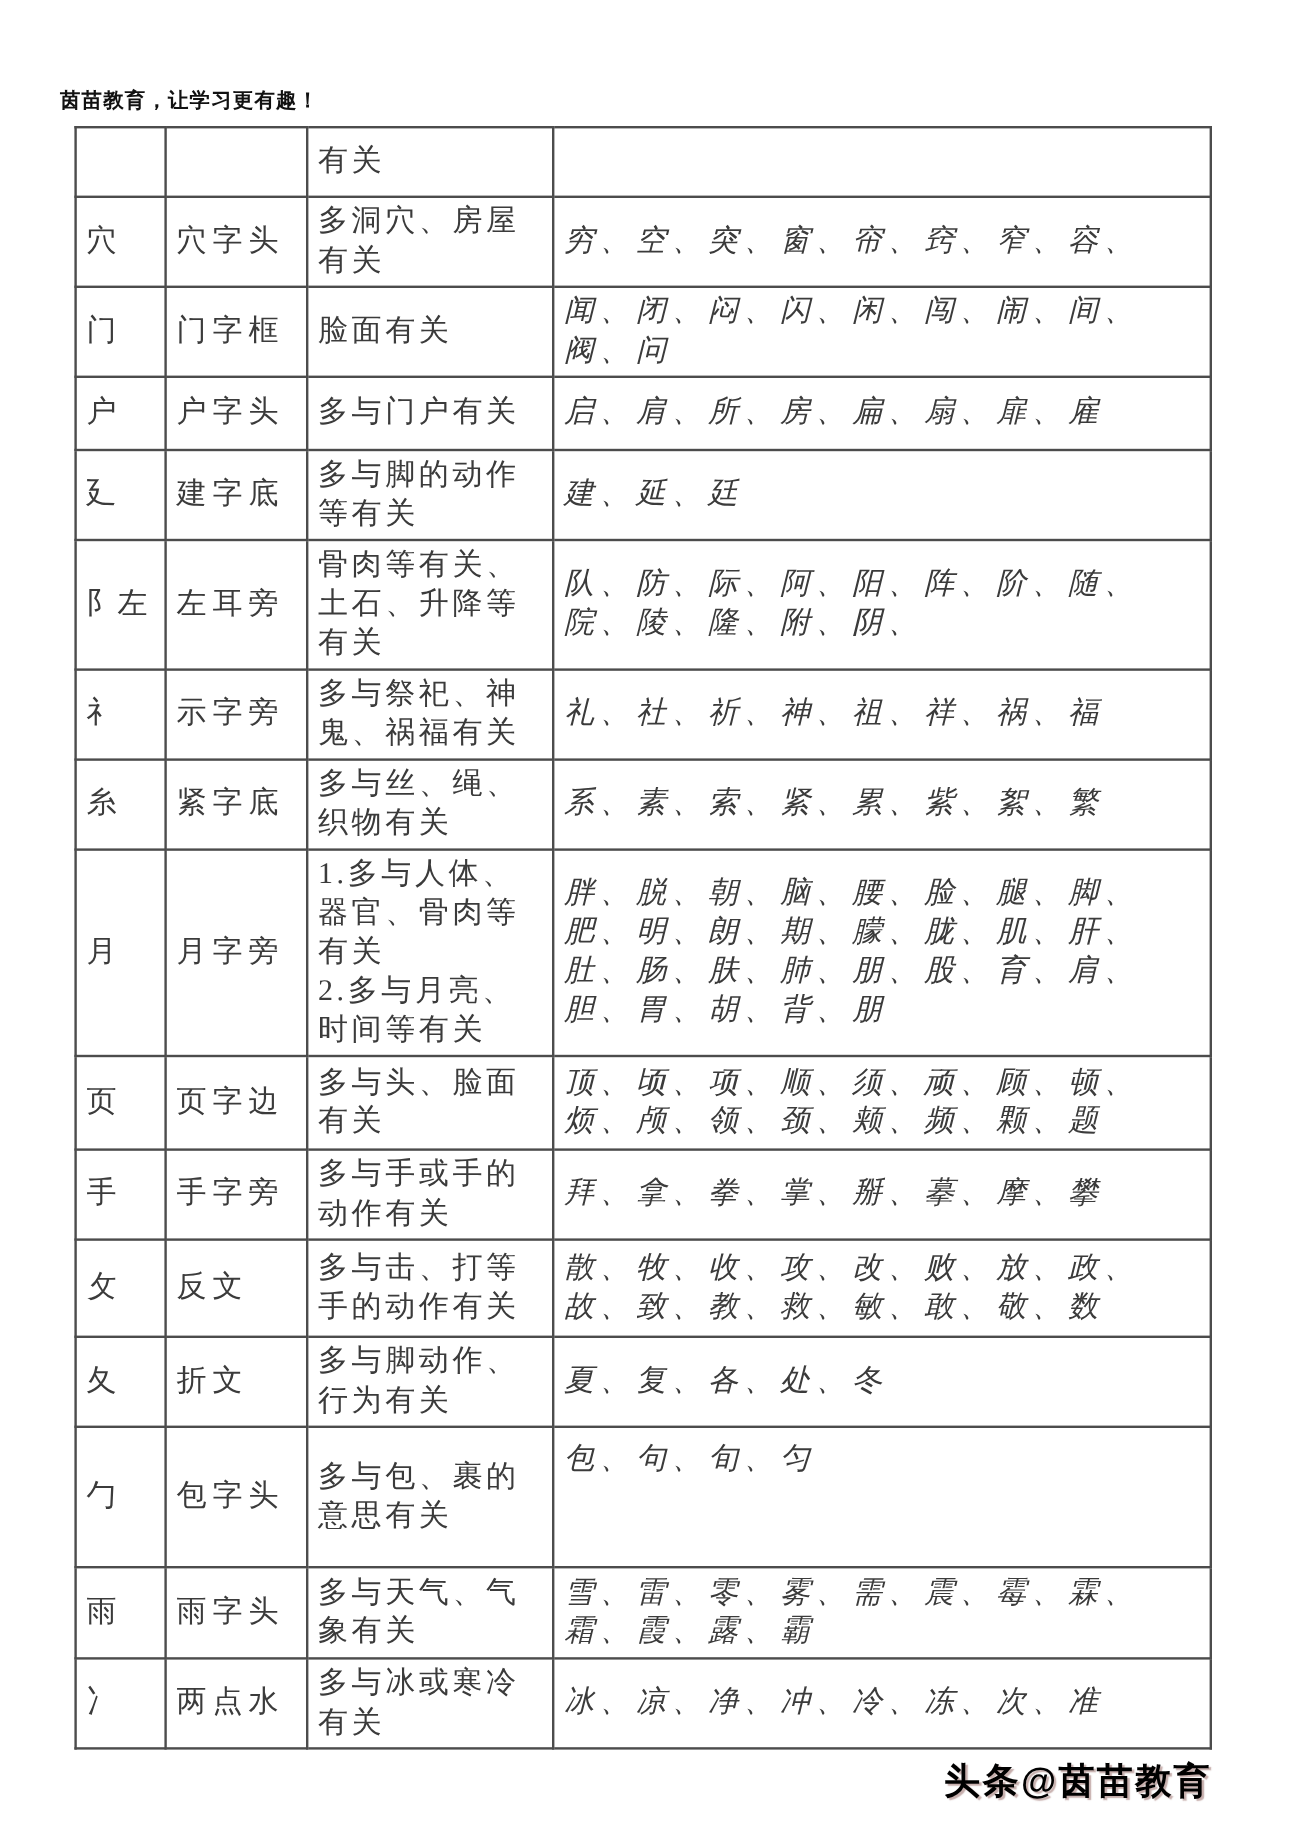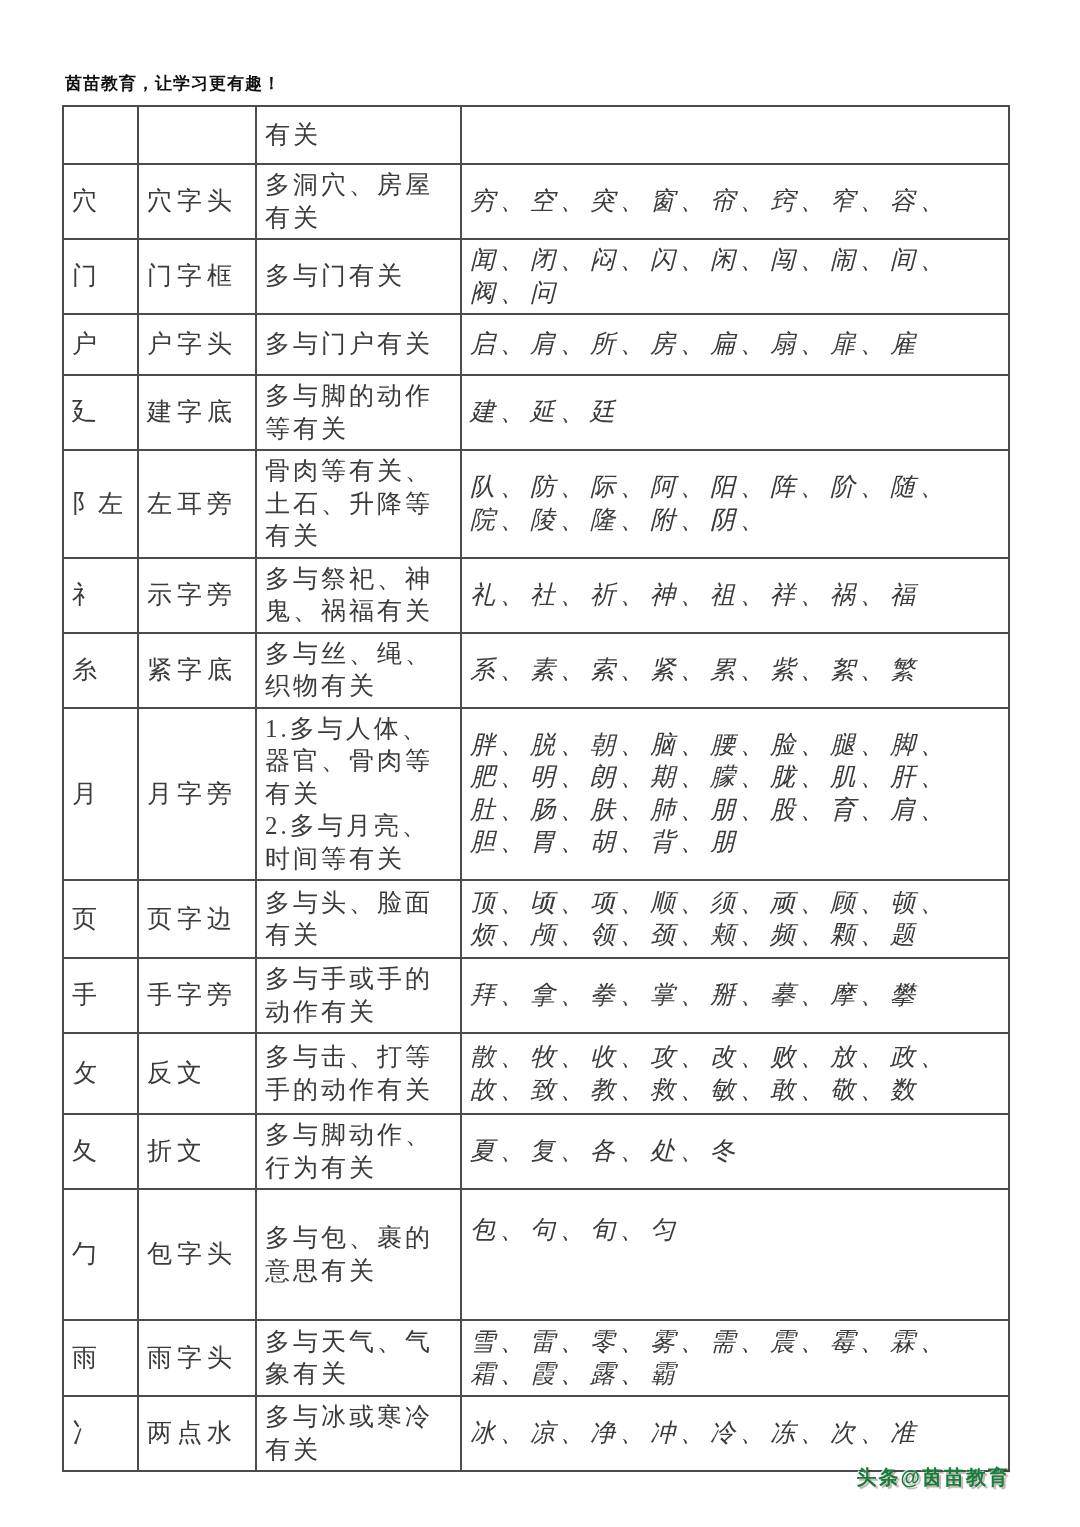--- a/index.html
+++ b/index.html
@@ -3,21 +3,21 @@
 <meta charset="utf-8">
 <style>
   html,body{margin:0;padding:0;}
   body{
     width:1080px;height:1527px;background:#ffffff;
     font-family:"Liberation Serif","DejaVu Serif",serif;
     position:relative;overflow:hidden;
   }
   .page{position:absolute;inset:0;}
   .brand-header{
-    position:absolute;left:65px;top:72px;
+    position:absolute;left:50px;top:72px;
     font-size:17px;font-weight:bold;color:#111;
     letter-spacing:1px;
   }
   table.radicals{
     position:absolute;left:62px;top:105px;
     width:946px;border-collapse:collapse;table-layout:fixed;
   }
   table.radicals td{
     border:2px solid #4c4c4c;
     color:#3b3b3b;
@@ -36,26 +36,26 @@
   td.c-mean{letter-spacing:3px;white-space:pre-line;padding-left:10px;padding-right:4px;}
   td.c-ex{letter-spacing:5px;padding-left:14px;font-style:italic;}
   
   tr.r0 td{height:48px;}  tr.r1 td{height:60px;}  tr.r2 td{height:62px;}
   tr.r3 td{height:51px;}  tr.r4 td{height:62px;}  tr.r5 td{height:92px;}
   tr.r6 td{height:75px;}  tr.r7 td{height:62px;}  tr.r8 td{height:61px;}
   tr.r9 td{height:159px;} tr.r10 td{height:68px;} tr.r11 td{height:61px;}
   tr.r12 td{height:71px;} tr.r13 td{height:51px;} tr.r14 td{height:101px;}
   tr.r15 td{height:66px;} tr.r16 td{height:61px;}
   
-  tr.r14 td.c-ex{vertical-align:top;padding-top:24px;}
+  tr.r14 td.c-ex{vertical-align:top;padding-top:10px;}
   .watermark{
     position:absolute;right:70px;top:1464px;
-    font-size:20px;font-weight:bold;
+    font-size:30px;font-weight:bold;
     letter-spacing:2px;
-    color:#15803d;
+    color:#000000;
     text-shadow:2px 2px 1px rgba(90,20,15,0.35), -1px -1px 0 rgba(255,255,255,0.8);
     font-family:"Liberation Sans","DejaVu Sans",sans-serif;
   }
 </style>
 </head>
 <body>
 
 <div class="page">
 
   <div class="brand-header">茵苗教育，让学习更有趣！</div>
@@ -76,21 +76,21 @@
       </tr>
       <tr class="r1">
         <td class="c-rad">穴</td>
         <td class="c-name">穴字头</td>
         <td class="c-mean">多洞穴、房屋有关</td>
         <td class="c-ex">穷、空、突、窗、帘、窍、窄、容、</td>
       </tr>
       <tr class="r2">
         <td class="c-rad">门</td>
         <td class="c-name">门字框</td>
-        <td class="c-mean">多与门有关</td>
+        <td class="c-mean">脸面有关</td>
         <td class="c-ex">闻、闭、闷、闪、闲、闯、闹、间、阀、问</td>
       </tr>
       <tr class="r3">
         <td class="c-rad">户</td>
         <td class="c-name">户字头</td>
         <td class="c-mean">多与门户有关</td>
         <td class="c-ex">启、肩、所、房、扁、扇、扉、雇</td>
       </tr>
       <tr class="r4">
         <td class="c-rad">廴</td>

